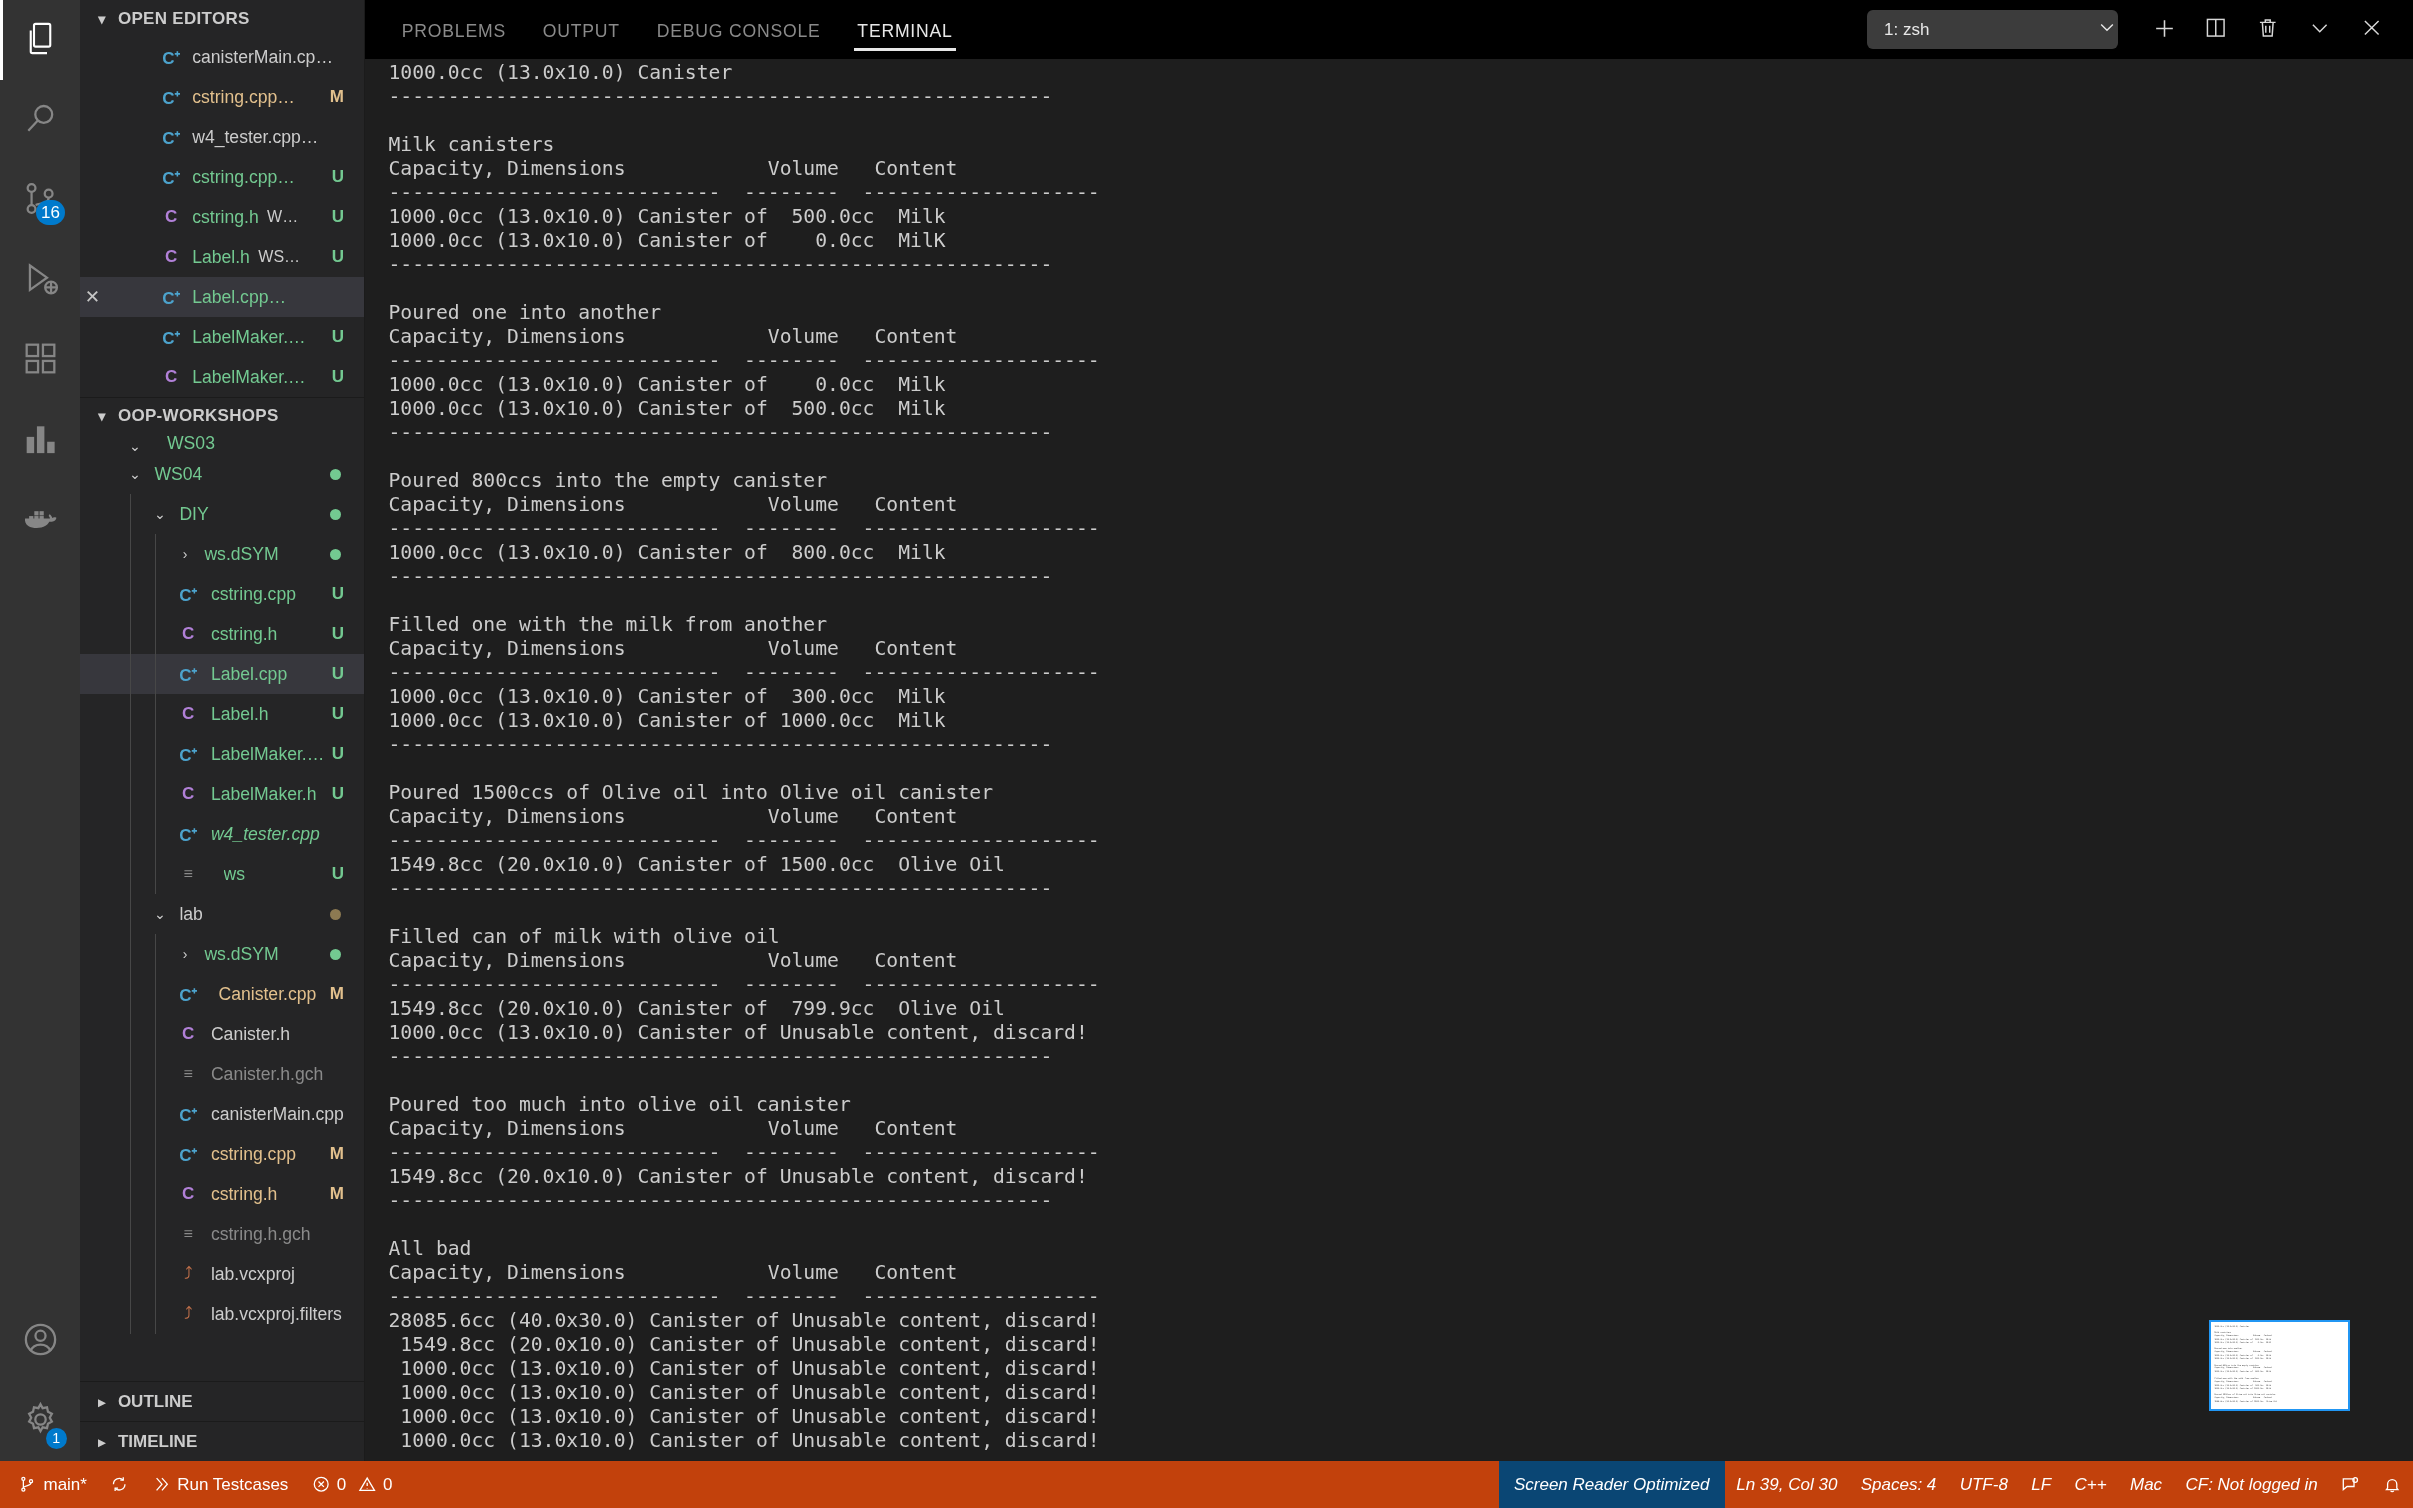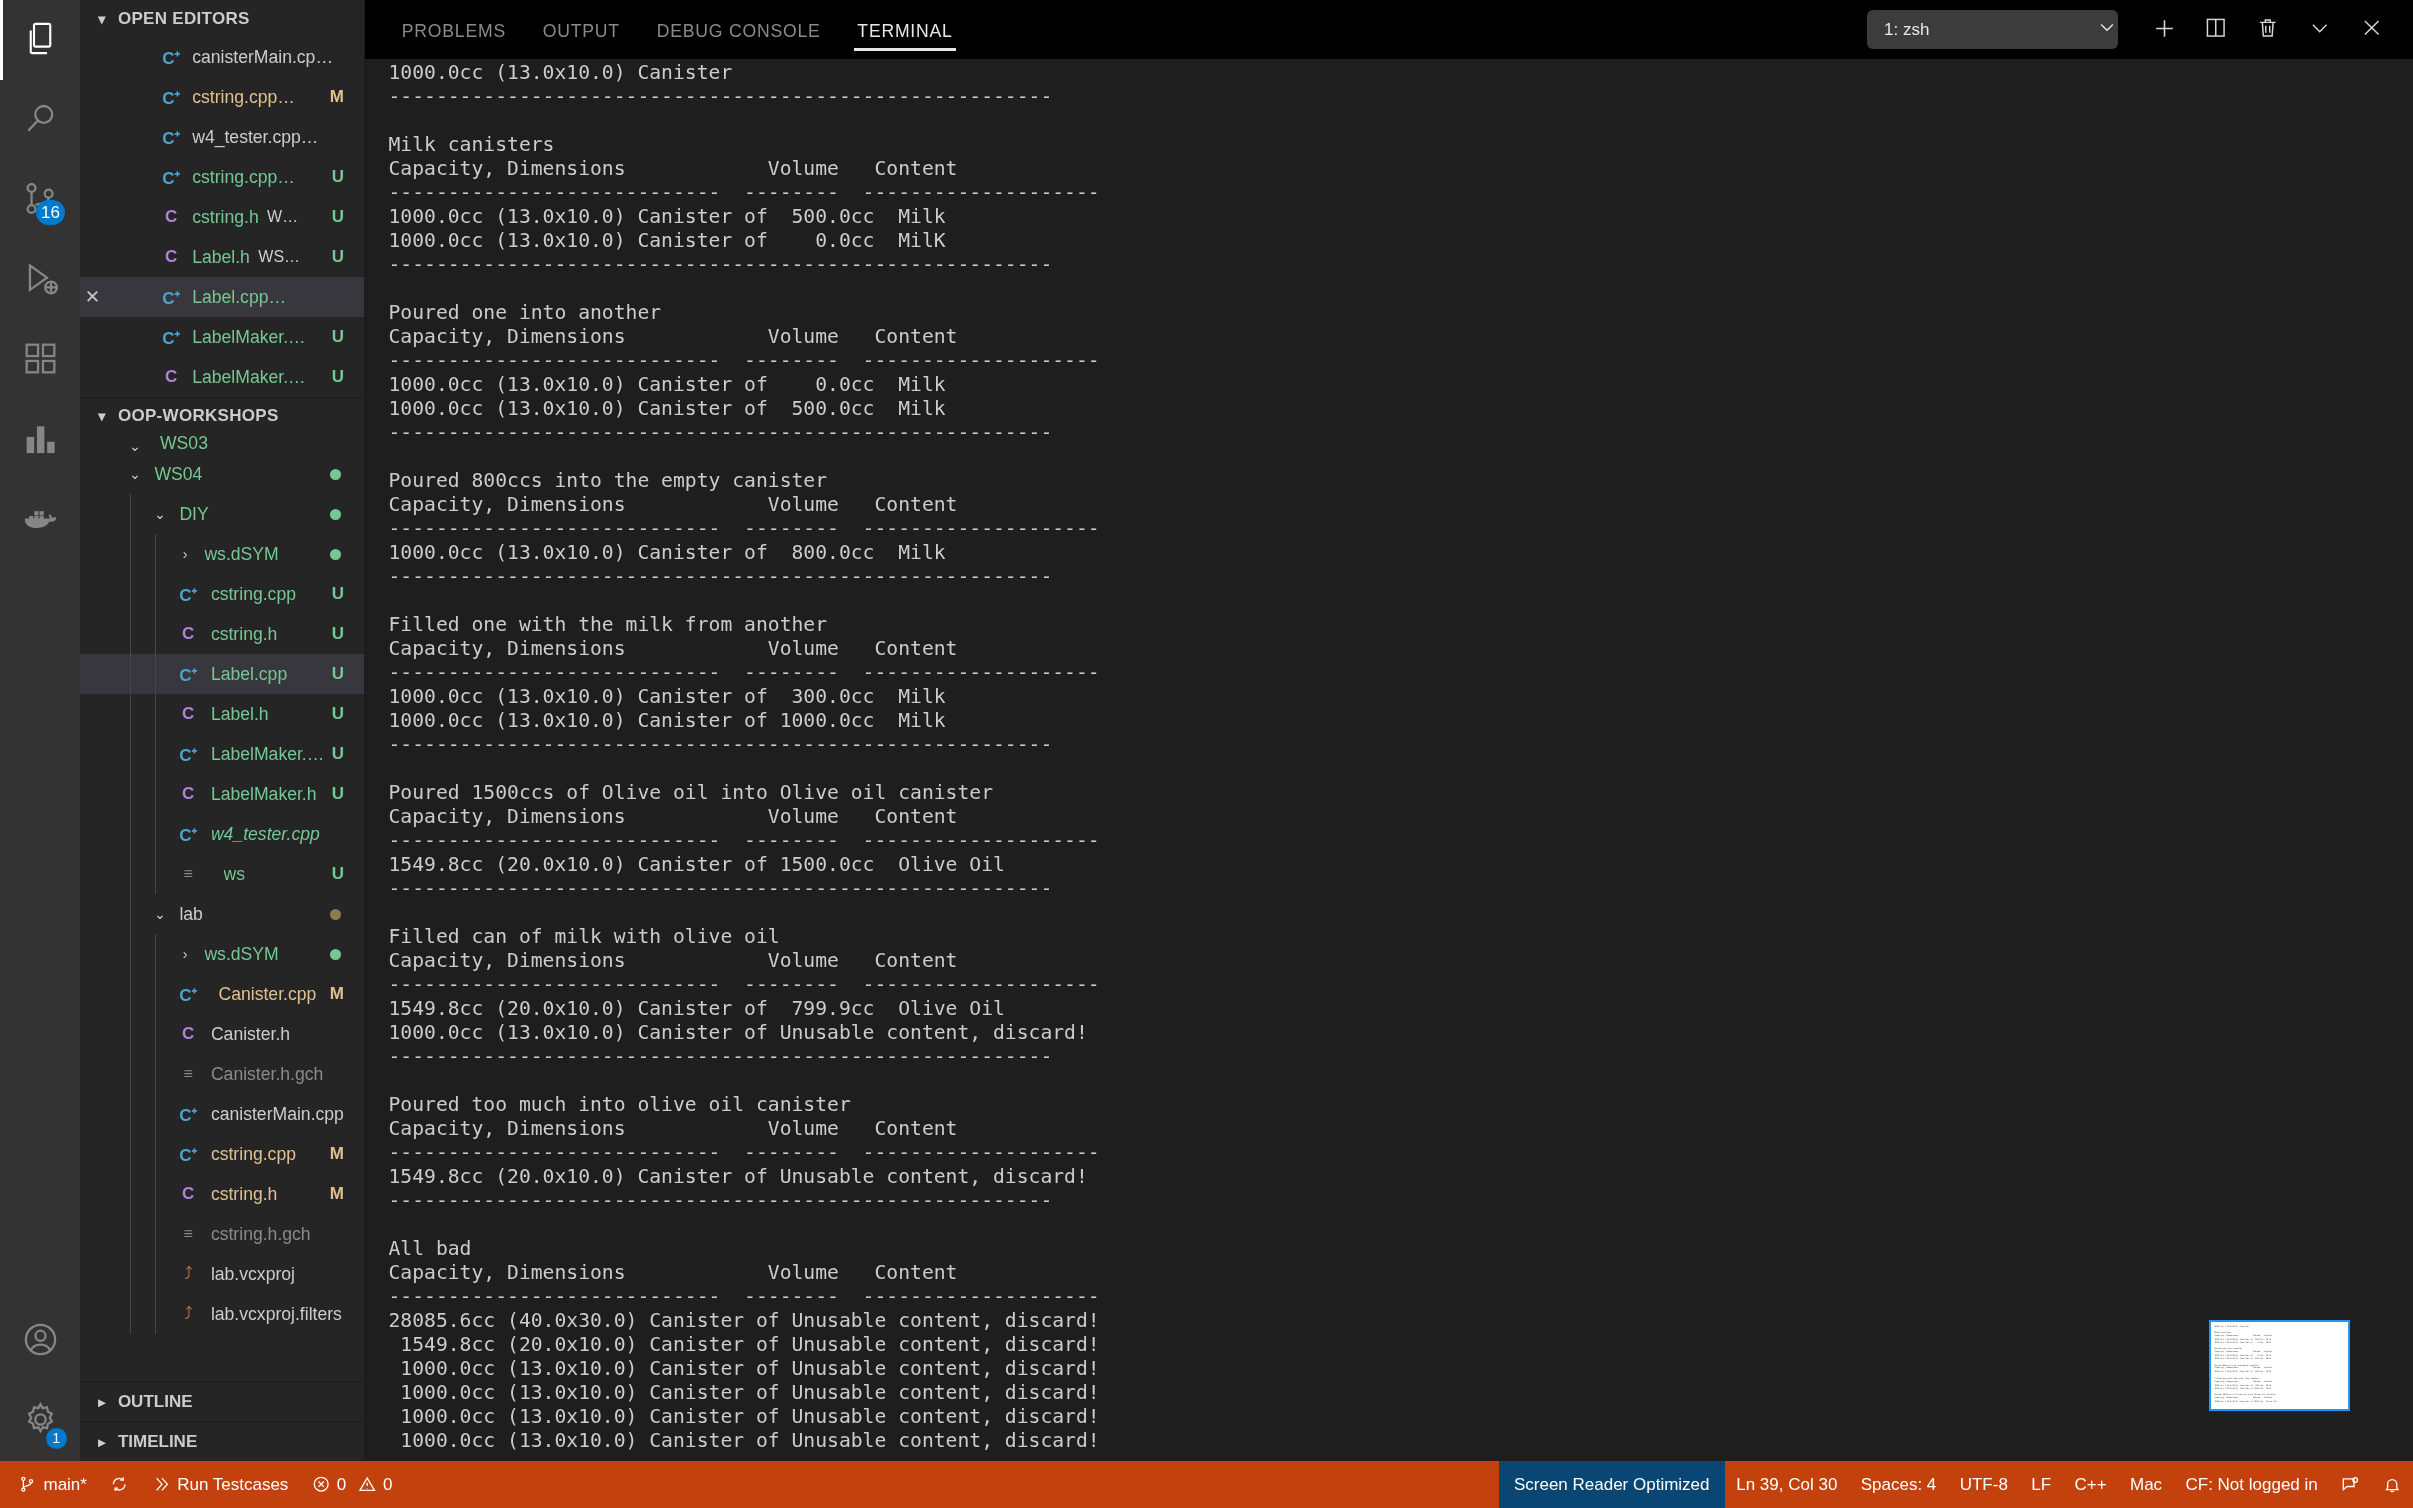--- a/index.html
+++ b/index.html
@@ -169,21 +169,21 @@
     font-size: 2px; line-height: 2.3px; color: #333;
     white-space: pre; padding: 2.5px 3.4px;
   }
 
   
   .statusbar {
     height: 47px; background: #c2410c; display: flex; align-items: center;
     color: #ffffff; font-size: 17px; flex: 0 0 47px;
   }
   .sb-left { display: flex; align-items: center; }
-  .sb-right { display: flex; align-items: center; margin-left: auto; height: 100%; }
+  .sb-right { display: flex; align-items: center; margin-left: auto; height: 100%; font-style: italic; }
   .sb-cell {
     display: flex; align-items: center; gap: 6.7px;
     padding: 0 11.7px; height: 100%; white-space: nowrap;
   }
   .sb-cell.first { padding-left: 18.4px; }
   .sb-cell.highlight { background: #0a4674; padding: 0 15px; }
   .sb-cell svg { display: block; }
   .term-scrollbar {
     position: absolute; right: 0; top: 0; width: 17px; height: 100%;
   }
@@ -356,21 +356,21 @@
         </div>
 
       <div class="section-head" style="border-top:0.8px solid #1b1b1b">
         <span class="chev">▾</span>
         <span>OOP-WORKSHOPS</span>
       </div>
       <div class="tree-scroll" id="fileTree">
           <div class="tree-row" style="height: 20px; overflow: hidden; align-items: flex-end;">
             <span style="flex: 0 0 44px;"></span>
             <span class="chev" style="flex: 0 0 22px; color: rgb(204, 204, 204);">⌄</span>
-            <span class="fname untr" style="margin-left: 14px;">WS03</span>
+            <span class="fname untr" style="margin-left: 21px;">WS03</span>
           </div>
           <div class="tree-row">
             <span style="flex: 0 0 44px;"></span>
             <span class="chev" style="flex: 0 0 22px; color: rgb(204, 204, 204);">⌄</span>
             <span class="fname untr" style="margin-left: 8.4px;">WS04</span>
             <span class="dot-dirty dot-green"></span>
           </div>
           <div class="tree-row">
             <span class="indent-guide" style="left: 50px;"></span>
             <span style="flex: 0 0 69px;"></span>

